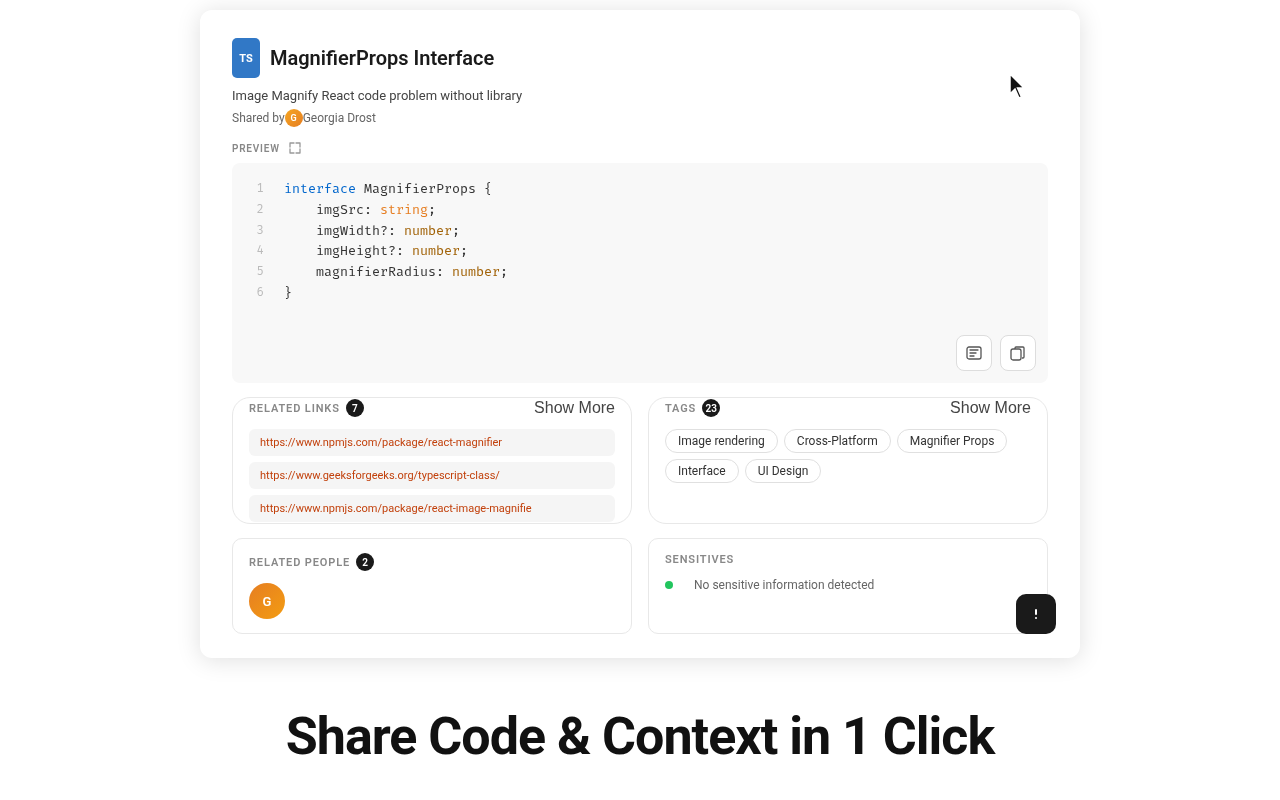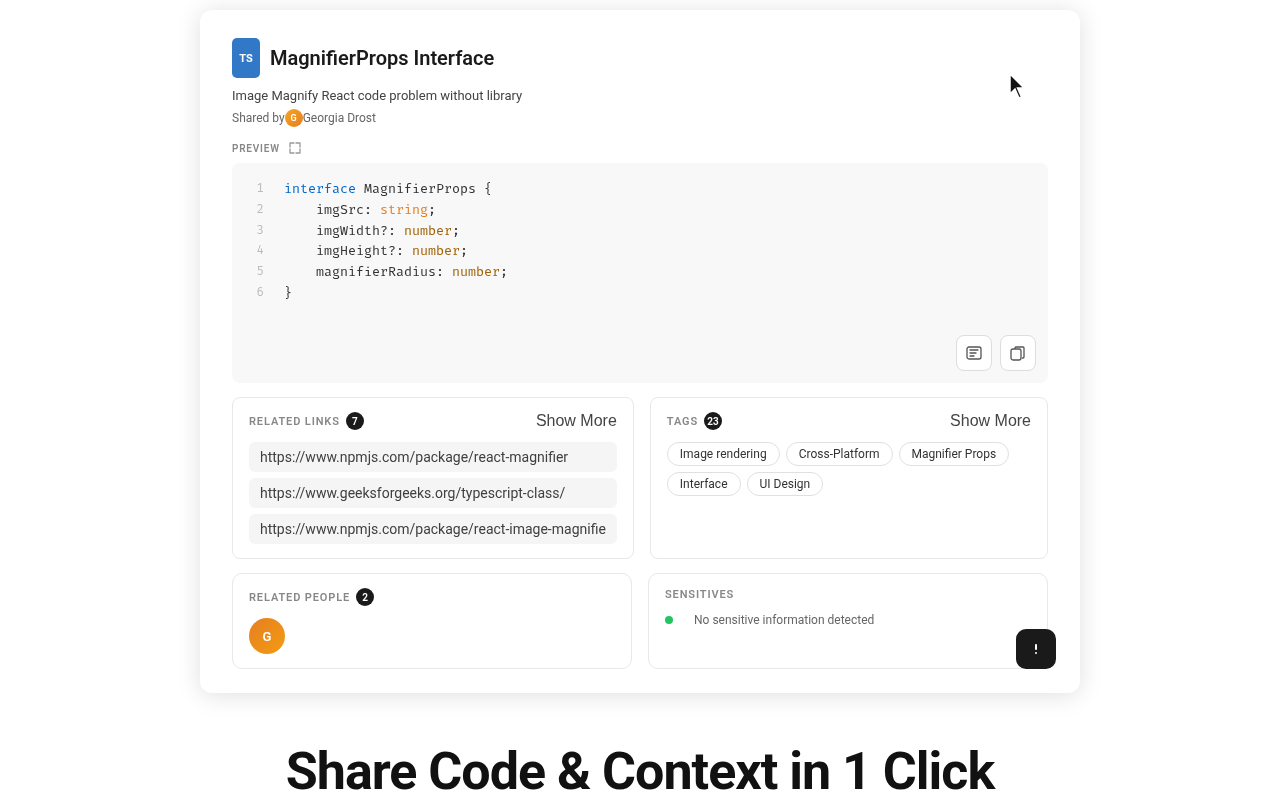--- a/index.html
+++ b/index.html
@@ -184,22 +184,22 @@
     
     .bottom-row {
       display: grid;
       grid-template-columns: 1fr 1fr;
       gap: 16px;
       margin-bottom: 14px;
     }
 
     .panel {
       border: 1.5px solid #e8e8e8;
-      border-radius: 8px;
-      padding: 14px 16px;
+      border-radius: 18px;
+      padding: 1px 16px;
     }
 
     .panel-header {
       display: flex;
       align-items: center;
       justify-content: space-between;
       margin-bottom: 12px;
     }
 
     .panel-title-row {
@@ -236,22 +236,22 @@
       background: none;
       border: none;
       font-weight: 500;
     }
 
     
     .link-item {
       background: #f5f5f5;
       border-radius: 6px;
       padding: 7px 11px;
-      font-size: 14px;
-      color: #404040;
+      font-size: 11px;
+      color: #c2410c;
       margin-bottom: 6px;
       white-space: nowrap;
       overflow: hidden;
       text-overflow: ellipsis;
       cursor: pointer;
     }
 
     .link-item:last-child { margin-bottom: 0; }
 
     

